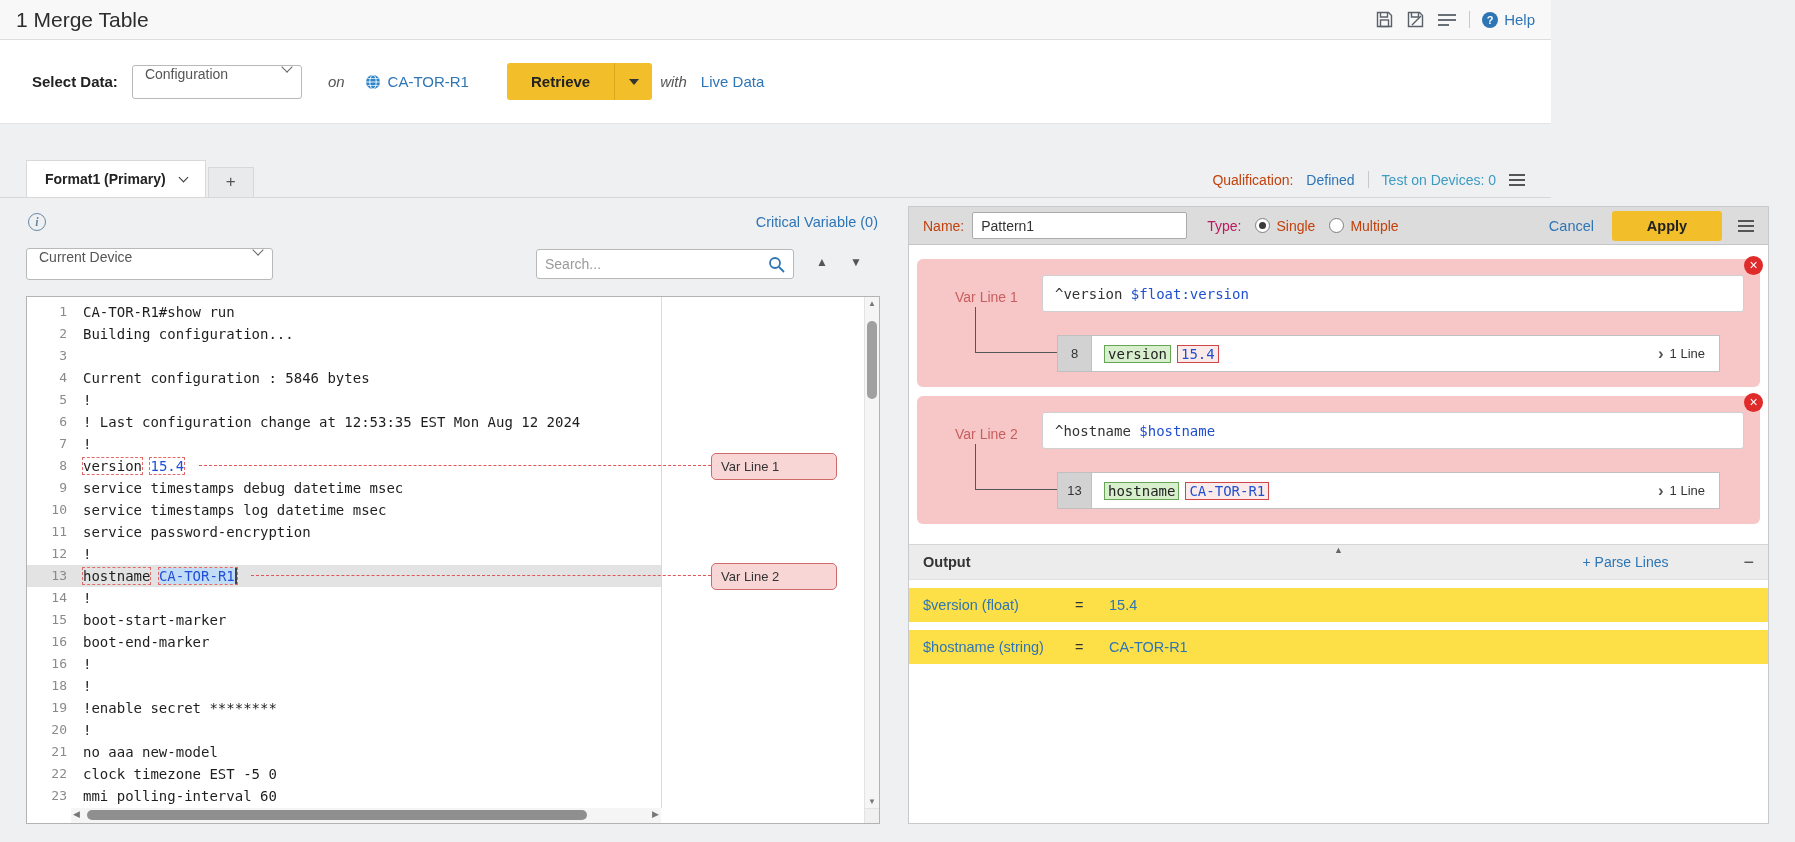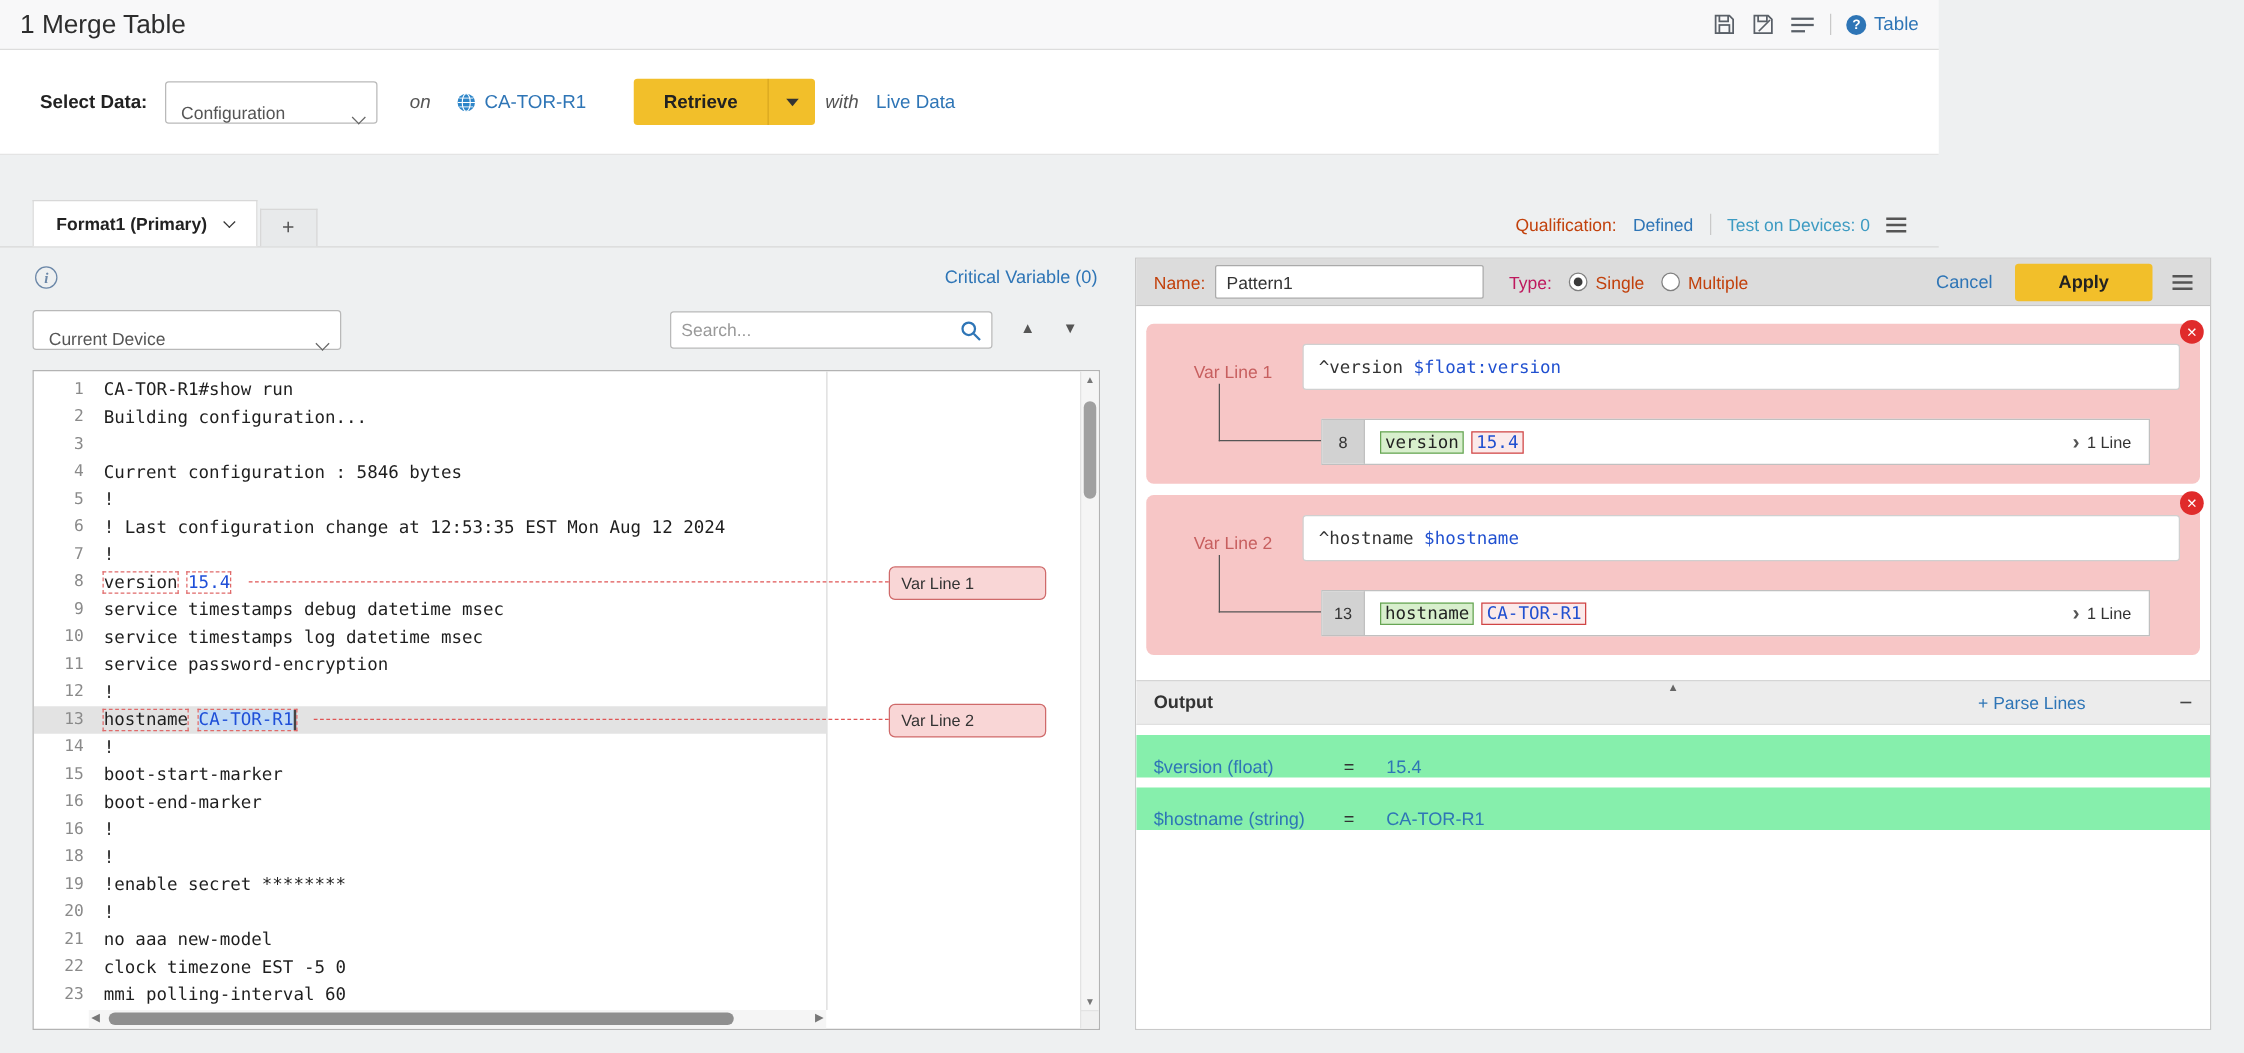--- a/index.html
+++ b/index.html
@@ -17,21 +17,21 @@
   .help-wrap { display:flex; align-items:center; gap:6px; cursor:pointer; }
   .help-circle { width:16px; height:16px; border-radius:50%; background:#2e75b6; color:#fff;
     font-size:11px; font-weight:bold; display:flex; align-items:center; justify-content:center; }
   .help-text { color:#2e75b6; font-size:15px; }
 
   
   .data-toolbar { position:absolute; top:40px; left:0; right:0; height:84px; background:#fff;
     border-bottom:1px solid #e4e4e4; display:flex; align-items:center; padding-left:32px; }
   .lbl-strong { font-size:15px; font-weight:600; color:#222; }
   .select { position:relative; height:34px; background:#fff; border:1px solid #b9b9b9; border-radius:3px;
-    display:flex; align-items:flex-end; padding:0 30px 0 12px; font-size:14px; color:#555; cursor:pointer; }
+    display:flex; align-items:flex-start; padding:0 30px 0 12px; font-size:14px; color:#555; cursor:pointer; }
   .select .chev-down { position:absolute; right:10px; }
   .chev-down { width:8px; height:8px; border-right:1.5px solid #666; border-bottom:1.5px solid #666;
     transform:rotate(45deg); margin-top:-3px; display:inline-block; }
   .italic-word { font-style:italic; color:#555; font-size:15px; }
   .device-link { display:flex; align-items:center; gap:7px; cursor:pointer; }
   .link { color:#2e75b6; font-size:15px; text-decoration:none; cursor:pointer; }
   .retrieve-btn { display:flex; height:37px; border-radius:3px; overflow:hidden; background:#f2bf2a; cursor:pointer; }
   .retrieve-main { padding:0 24px; display:flex; align-items:center; font-size:15px; font-weight:600; color:#222; }
   .retrieve-caret { width:38px; border-left:1px solid #d8a71f; display:flex; align-items:center; justify-content:center; }
   .caret-tri { width:0; height:0; border-left:5px solid transparent; border-right:5px solid transparent; border-top:6px solid #333; }
@@ -129,21 +129,21 @@
   .chev-right-glyph { font-size:17px; color:#555; font-weight:bold; line-height:1; }
 
   .output-section { position:relative; margin-top:20px; }
   .output-header { position:relative; height:36px; background:#ececec; border-top:1px solid #d5d5d5; border-bottom:1px solid #e0e0e0;
     display:flex; align-items:center; padding:0 14px; }
   .output-collapse { position:absolute; top:0; left:50%; transform:translateX(-50%); font-size:9px; color:#666; line-height:10px; cursor:pointer; }
   .output-title { font-size:14.5px; font-weight:700; color:#333; }
   .parse-lines { margin-left:auto; font-size:14px; }
   .minimize-icon { margin-left:75px; font-size:18px; color:#444; cursor:pointer; line-height:1; }
   .output-rows { margin-top:8px; display:flex; flex-direction:column; gap:8px; }
-  .output-row { height:34px; background:#86efac; display:flex; align-items:flex-end; padding-left:14px; font-size:14.5px; }
+  .output-row { height:34px; background:#fde047; display:flex; align-items:center; padding-left:14px; font-size:14.5px; }
   .out-name { color:#2e75b6; width:152px; flex:none; }
   .out-eq { color:#333; width:34px; flex:none; }
   .out-val { color:#2e75b6; }
 </style>
 </head>
 <body>
 
 <div class="app">
 
   <header class="app-header">
@@ -166,21 +166,21 @@
       <button class="icon-btn">
         <svg width="20" height="16" viewBox="0 0 20 16">
             <line x1="1" y1="3" x2="19" y2="3" stroke="#5a6068" stroke-width="1.8"></line>
             <line x1="1" y1="8" x2="19" y2="8" stroke="#5a6068" stroke-width="1.8"></line>
             <line x1="1" y1="13" x2="12" y2="13" stroke="#5a6068" stroke-width="1.8"></line>
           </svg>
       </button>
       <span class="vsep"></span>
       <span class="help-wrap">
         <span class="help-circle">?</span>
-        <span class="help-text">Table</span>
+        <span class="help-text">Help</span>
       </span>
     </div>
   </header>
 
   <div class="data-toolbar">
     <span class="lbl-strong">Select Data:</span>
     <div class="select" style="width:170px; margin-left:14px;">
       <span>Configuration</span>
       <span class="chev-down"></span>
     </div>

